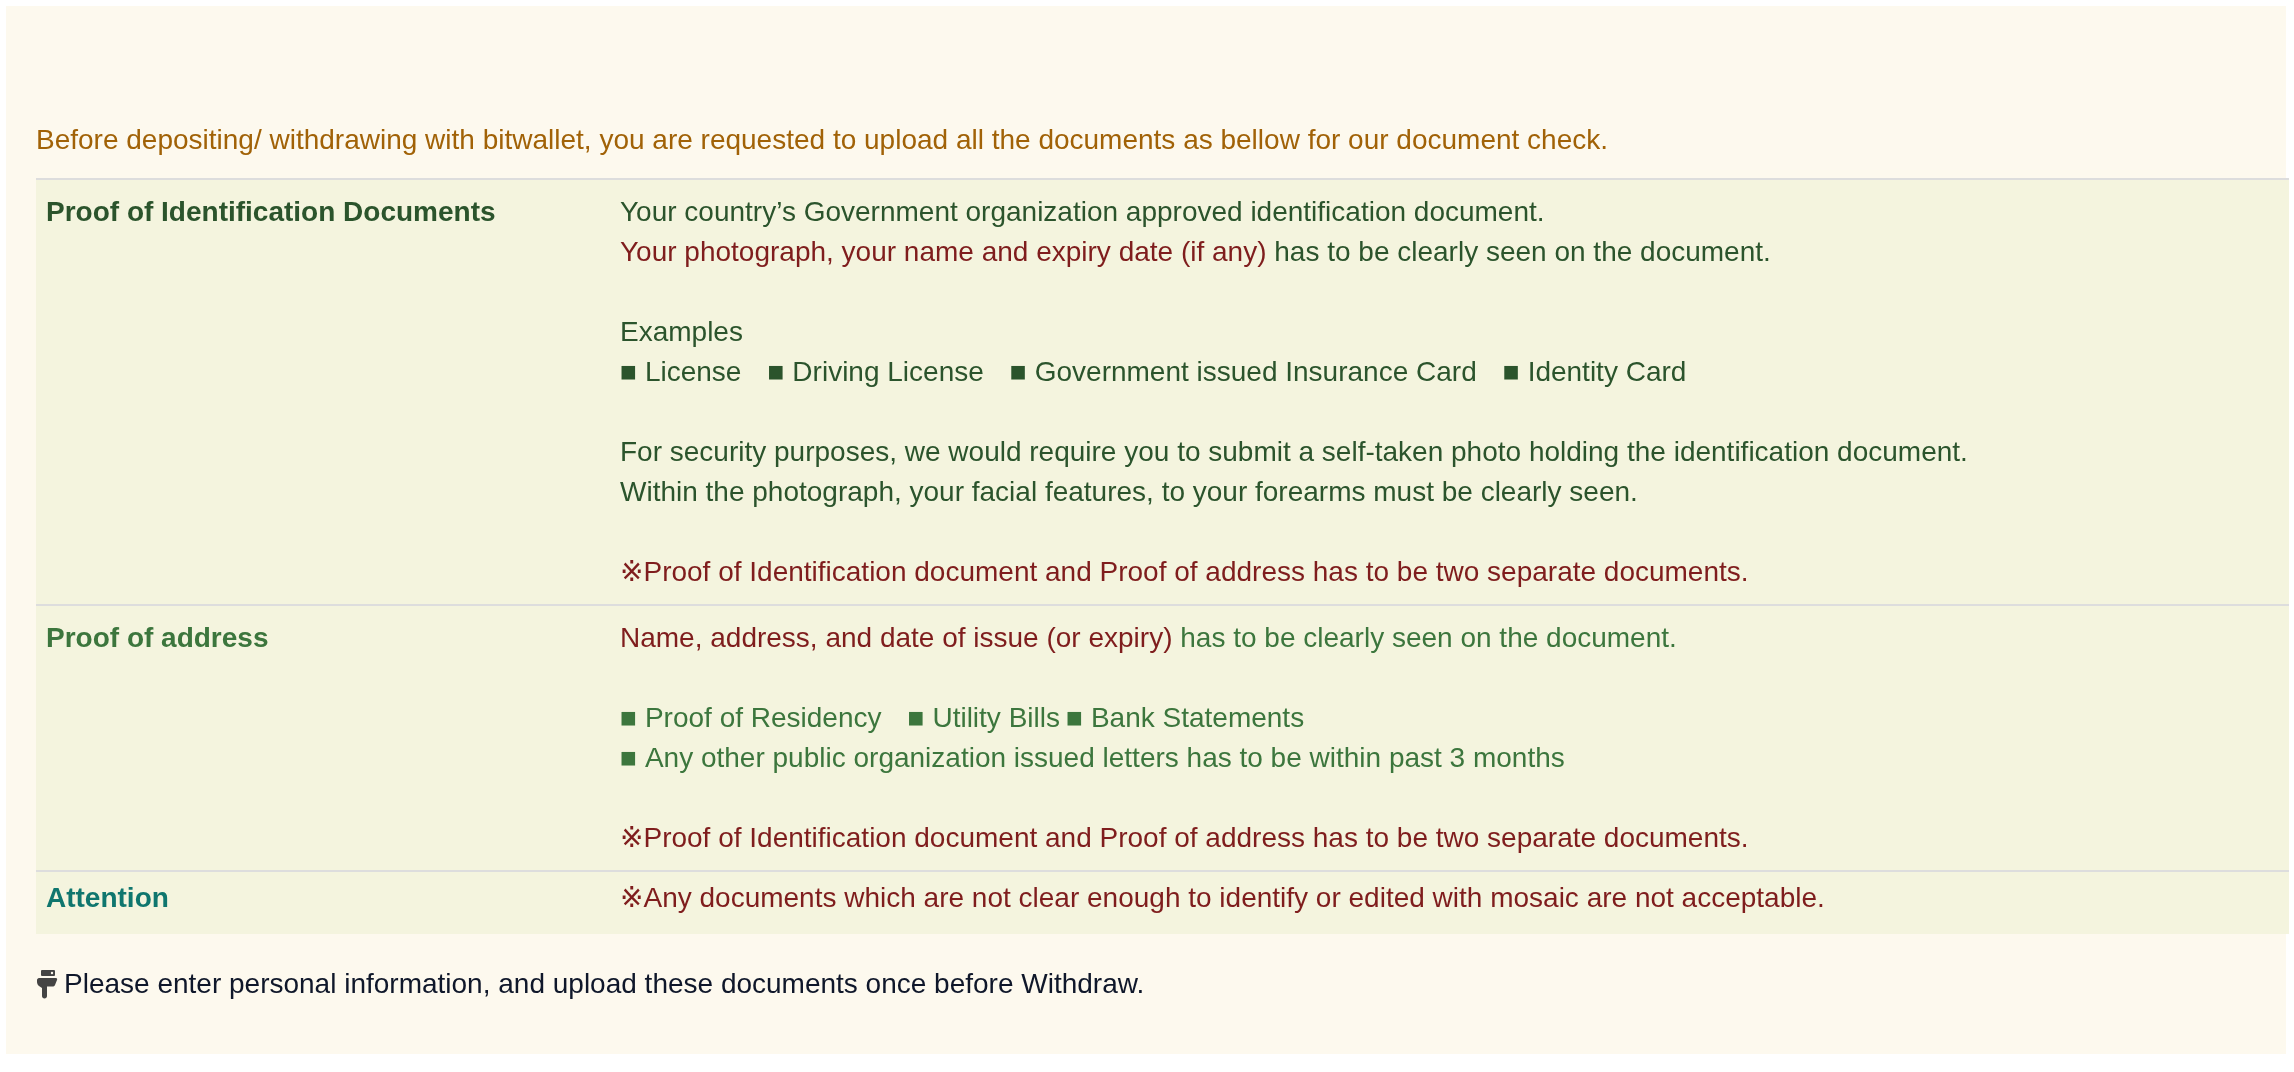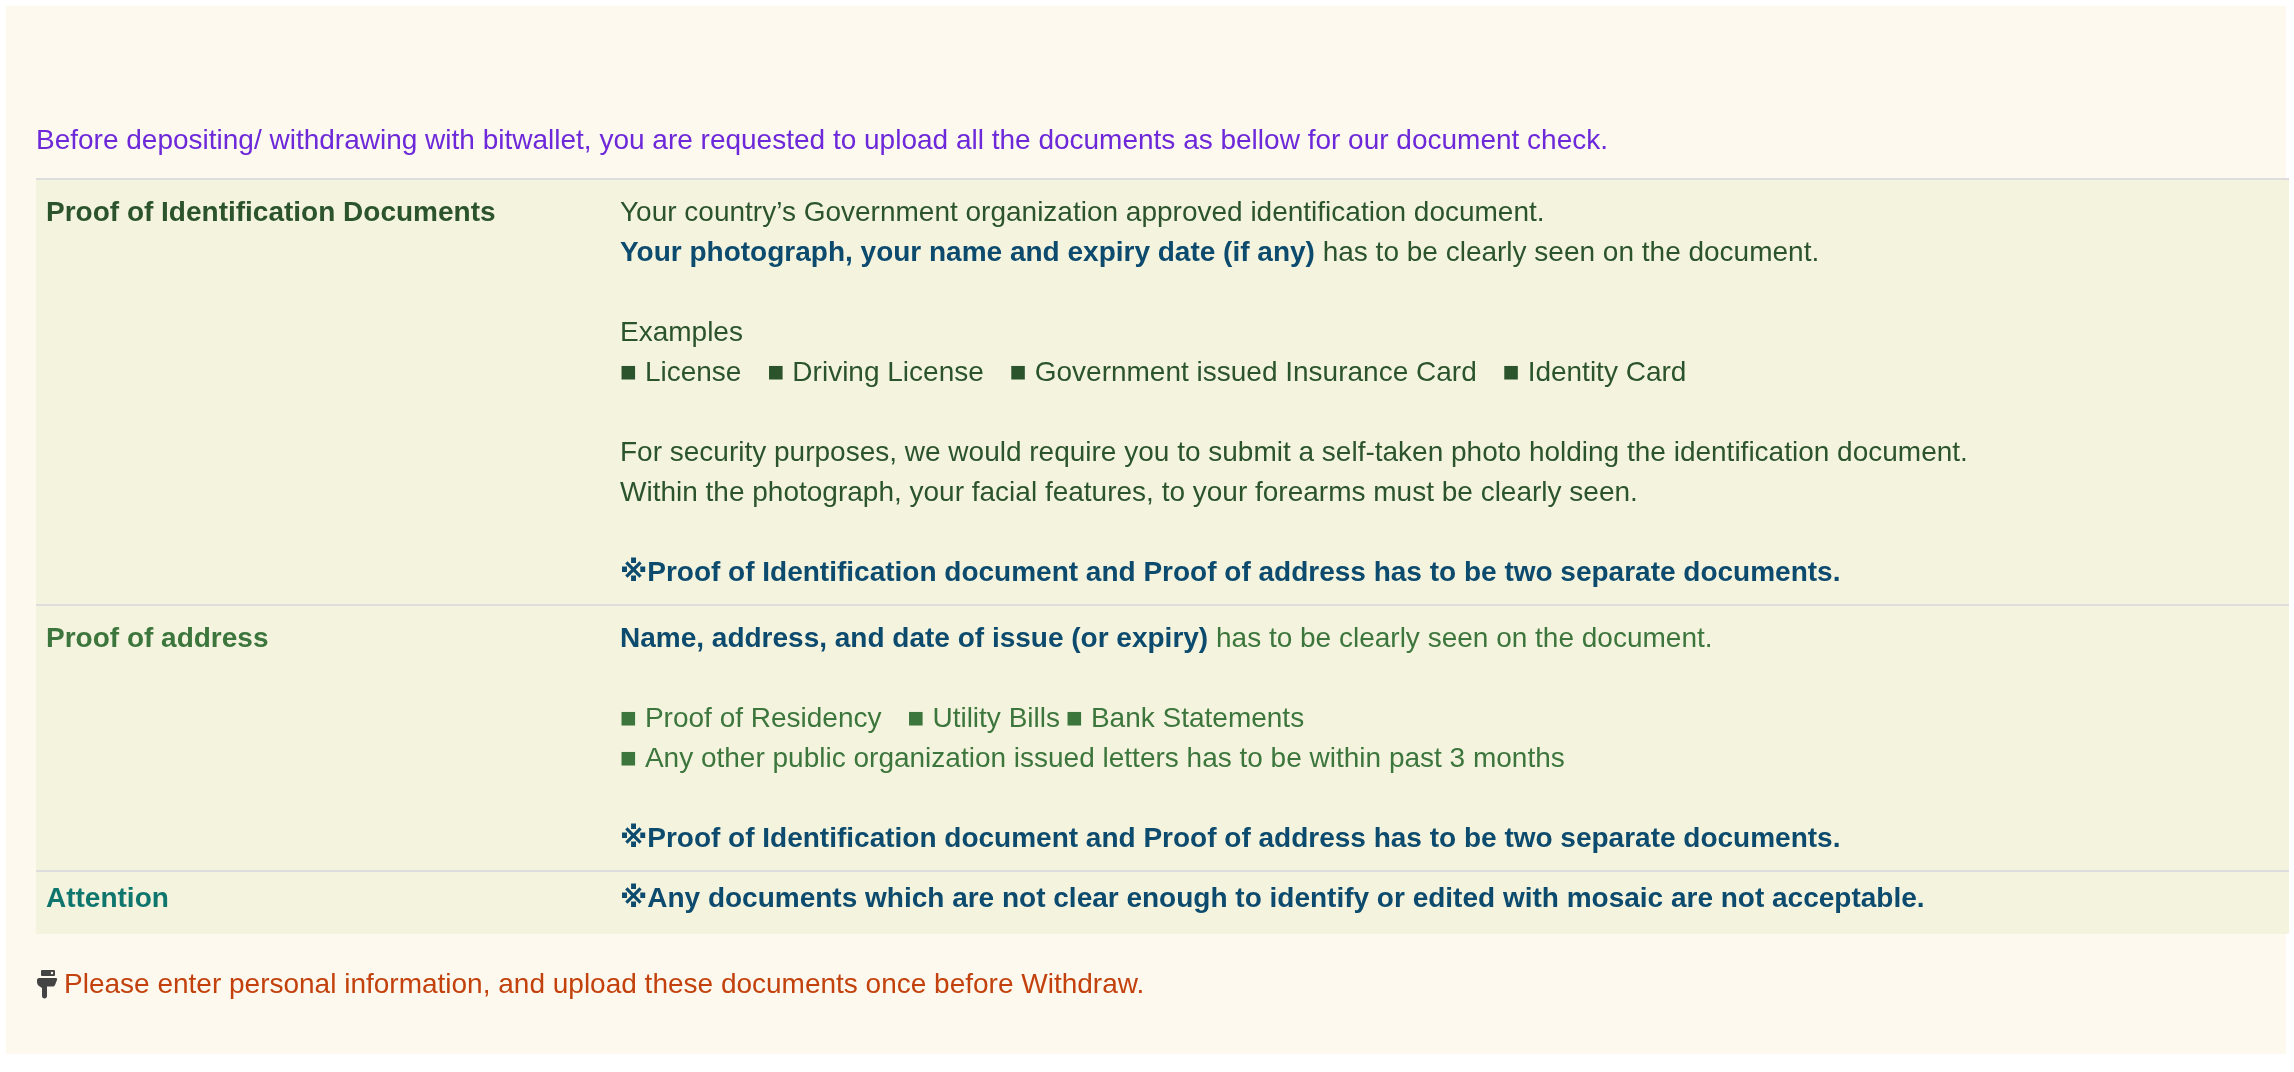--- a/index.html
+++ b/index.html
@@ -43,21 +43,21 @@
   .warn-icon {
     width: 32px;
     height: 28px;
     display: inline-block;
   }
   .intro {
     position: absolute;
     left: 30px;
     top: 114px;
     font-size: 28px;
-    color: #6d28d9;
+    color: #a16207;
     line-height: 40px;
     white-space: nowrap;
   }
   .doc-table {
     position: absolute;
     left: 30px;
     top: 172px;
     width: 2253px;
     border-collapse: collapse;
     background: #f4f4de;
@@ -73,34 +73,34 @@
     width: 564px;
     padding: 12px 0 12px 10px;
     font-weight: bold;
   }
   .doc-table td.content {
     padding: 12px 8px 12px 10px;
   }
   .row-id td { color: #2b542c; }
   .row-addr td { color: #3c763d; margin-top: 31px; }
   .row-attn td.label { color: #0f766e; }
-  .red-bold { color: #0c4a6e; font-weight: bold; }
+  .red-bold { color: #7f1d1d; font-weight: normal; }
   .blank { height: 40px; }
   .ex-item { margin-right: 26px; white-space: nowrap; }
   .ex-item.tight { margin-right: 6px; }
   .sq { margin-right: 8px; }
   .row-id td.content { height: 396px; box-sizing: border-box; }
   .row-addr td.content { height: 262px; box-sizing: border-box; }
   .row-attn td { padding-top: 6px !important; padding-bottom: 16px !important; }
   .footer-note {
     position: absolute;
     left: 30px;
     top: 958px;
     font-size: 28px;
-    color: #c2410c;
+    color: #0f172a;
     line-height: 40px;
     display: flex;
     align-items: center;
     white-space: nowrap;
   }
   .hand-icon {
     width: 22px;
     height: 30px;
     margin-right: 6px;
     display: inline-block;

